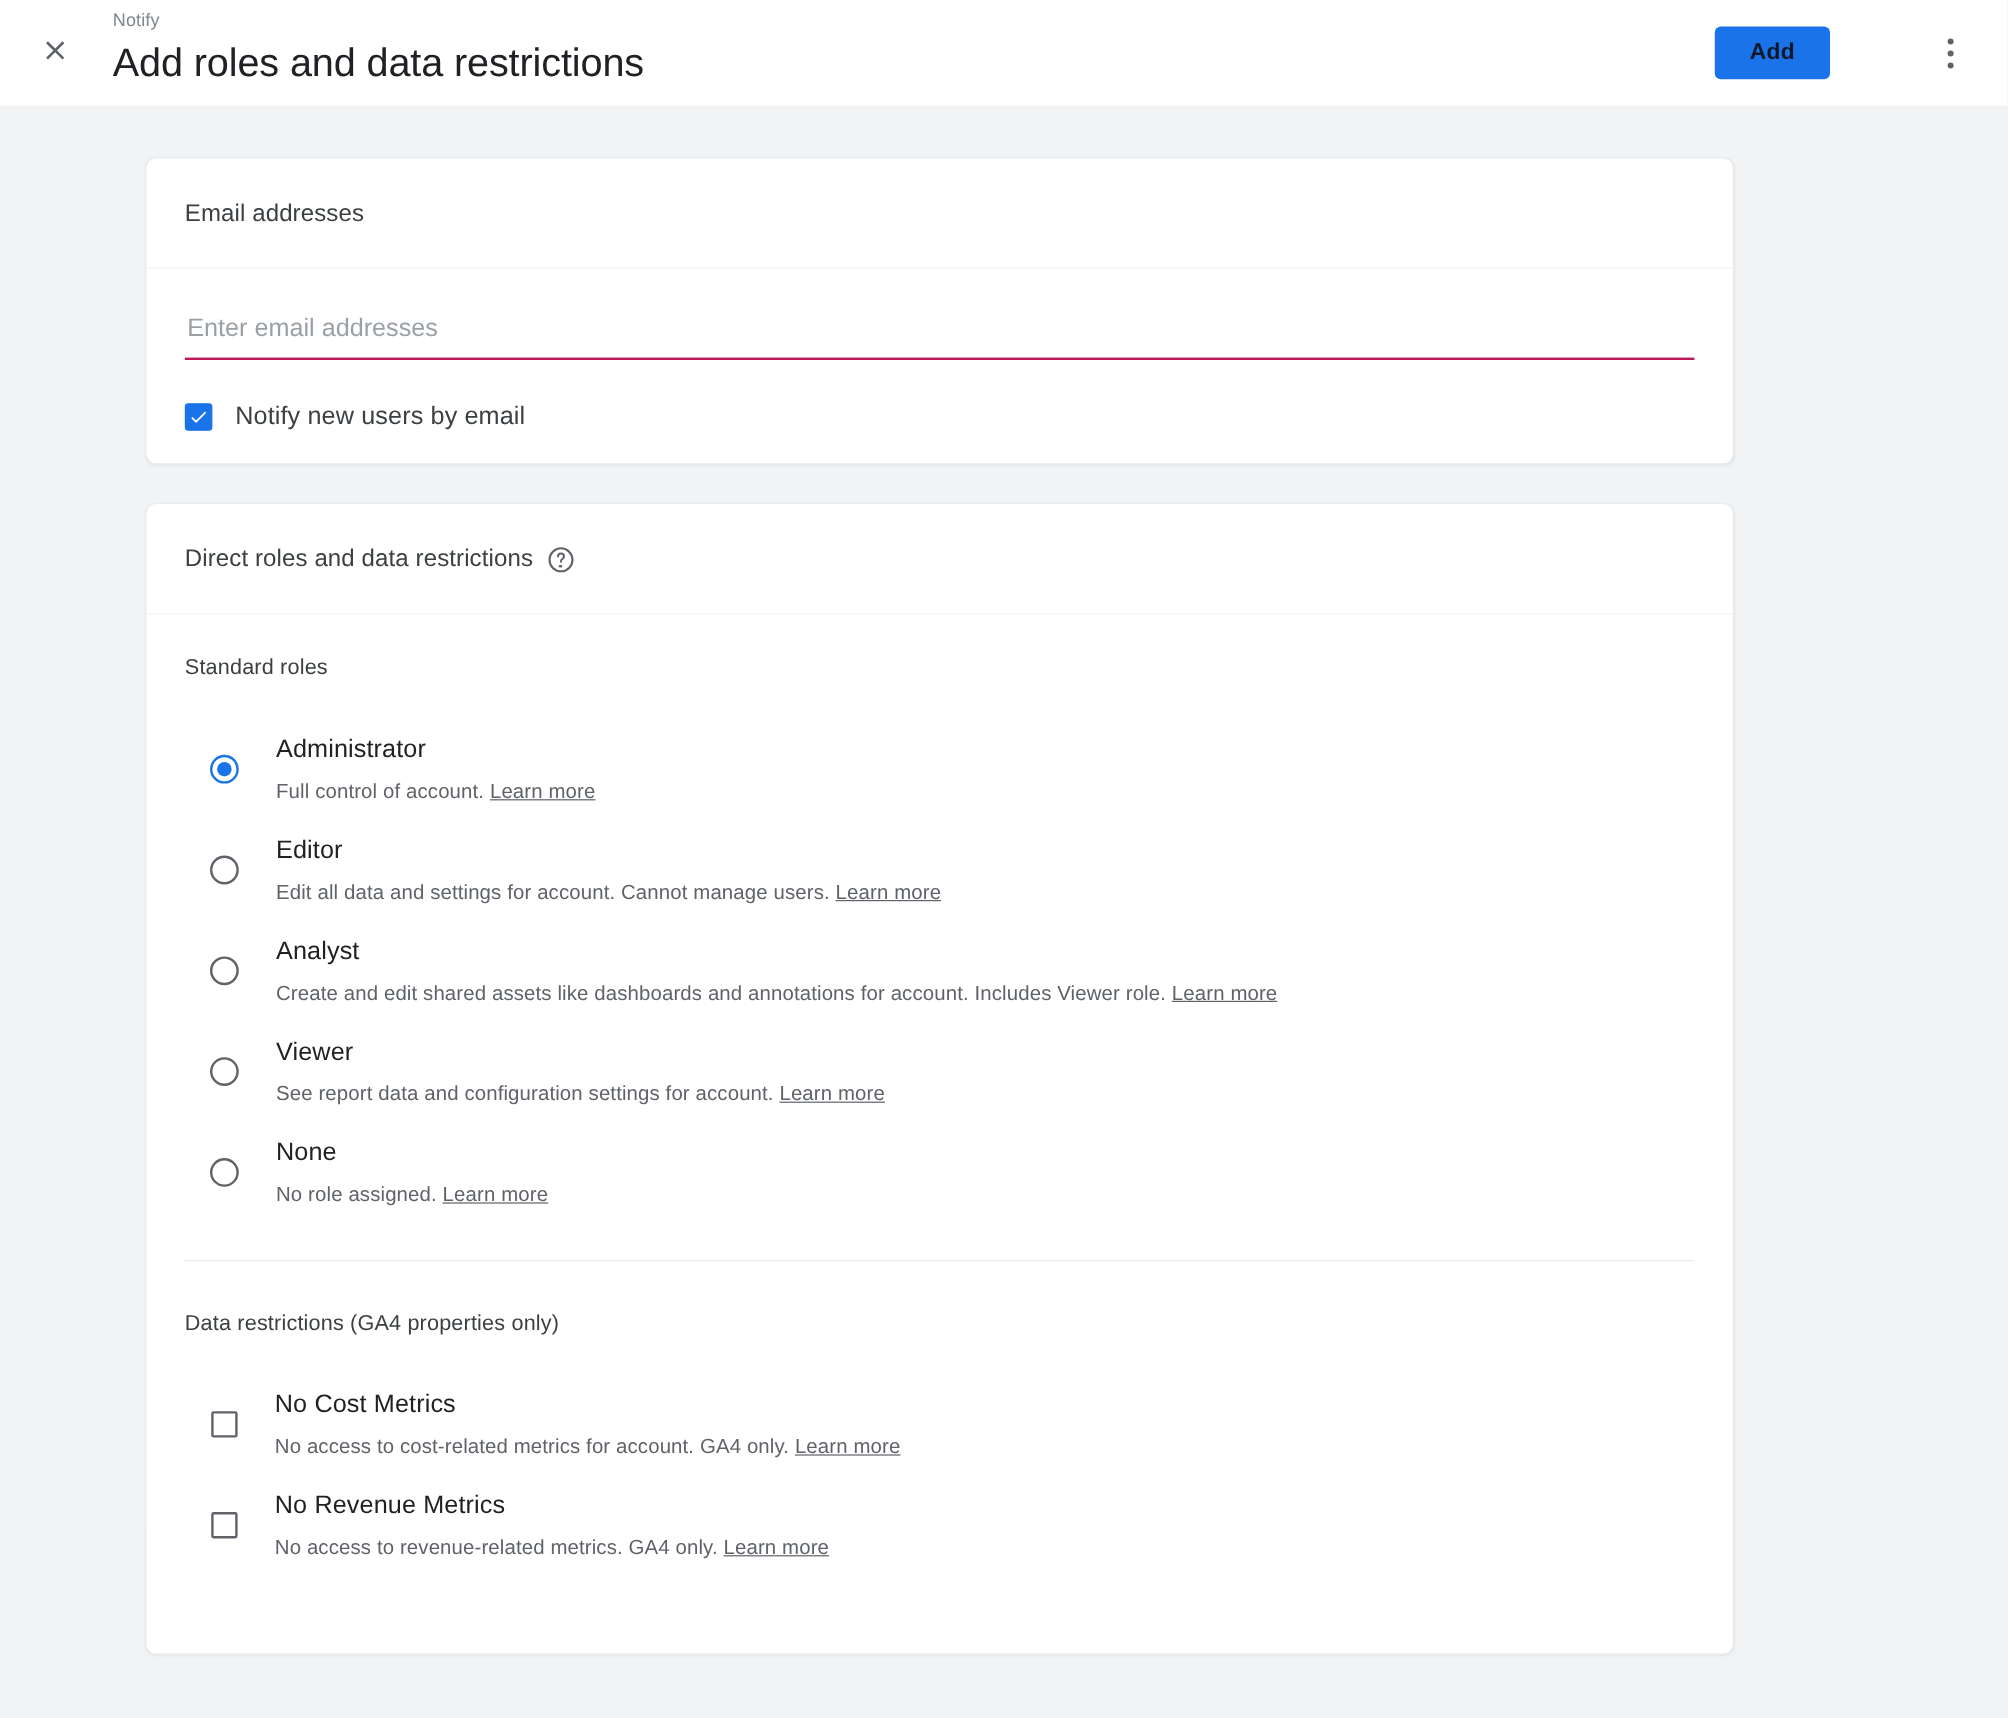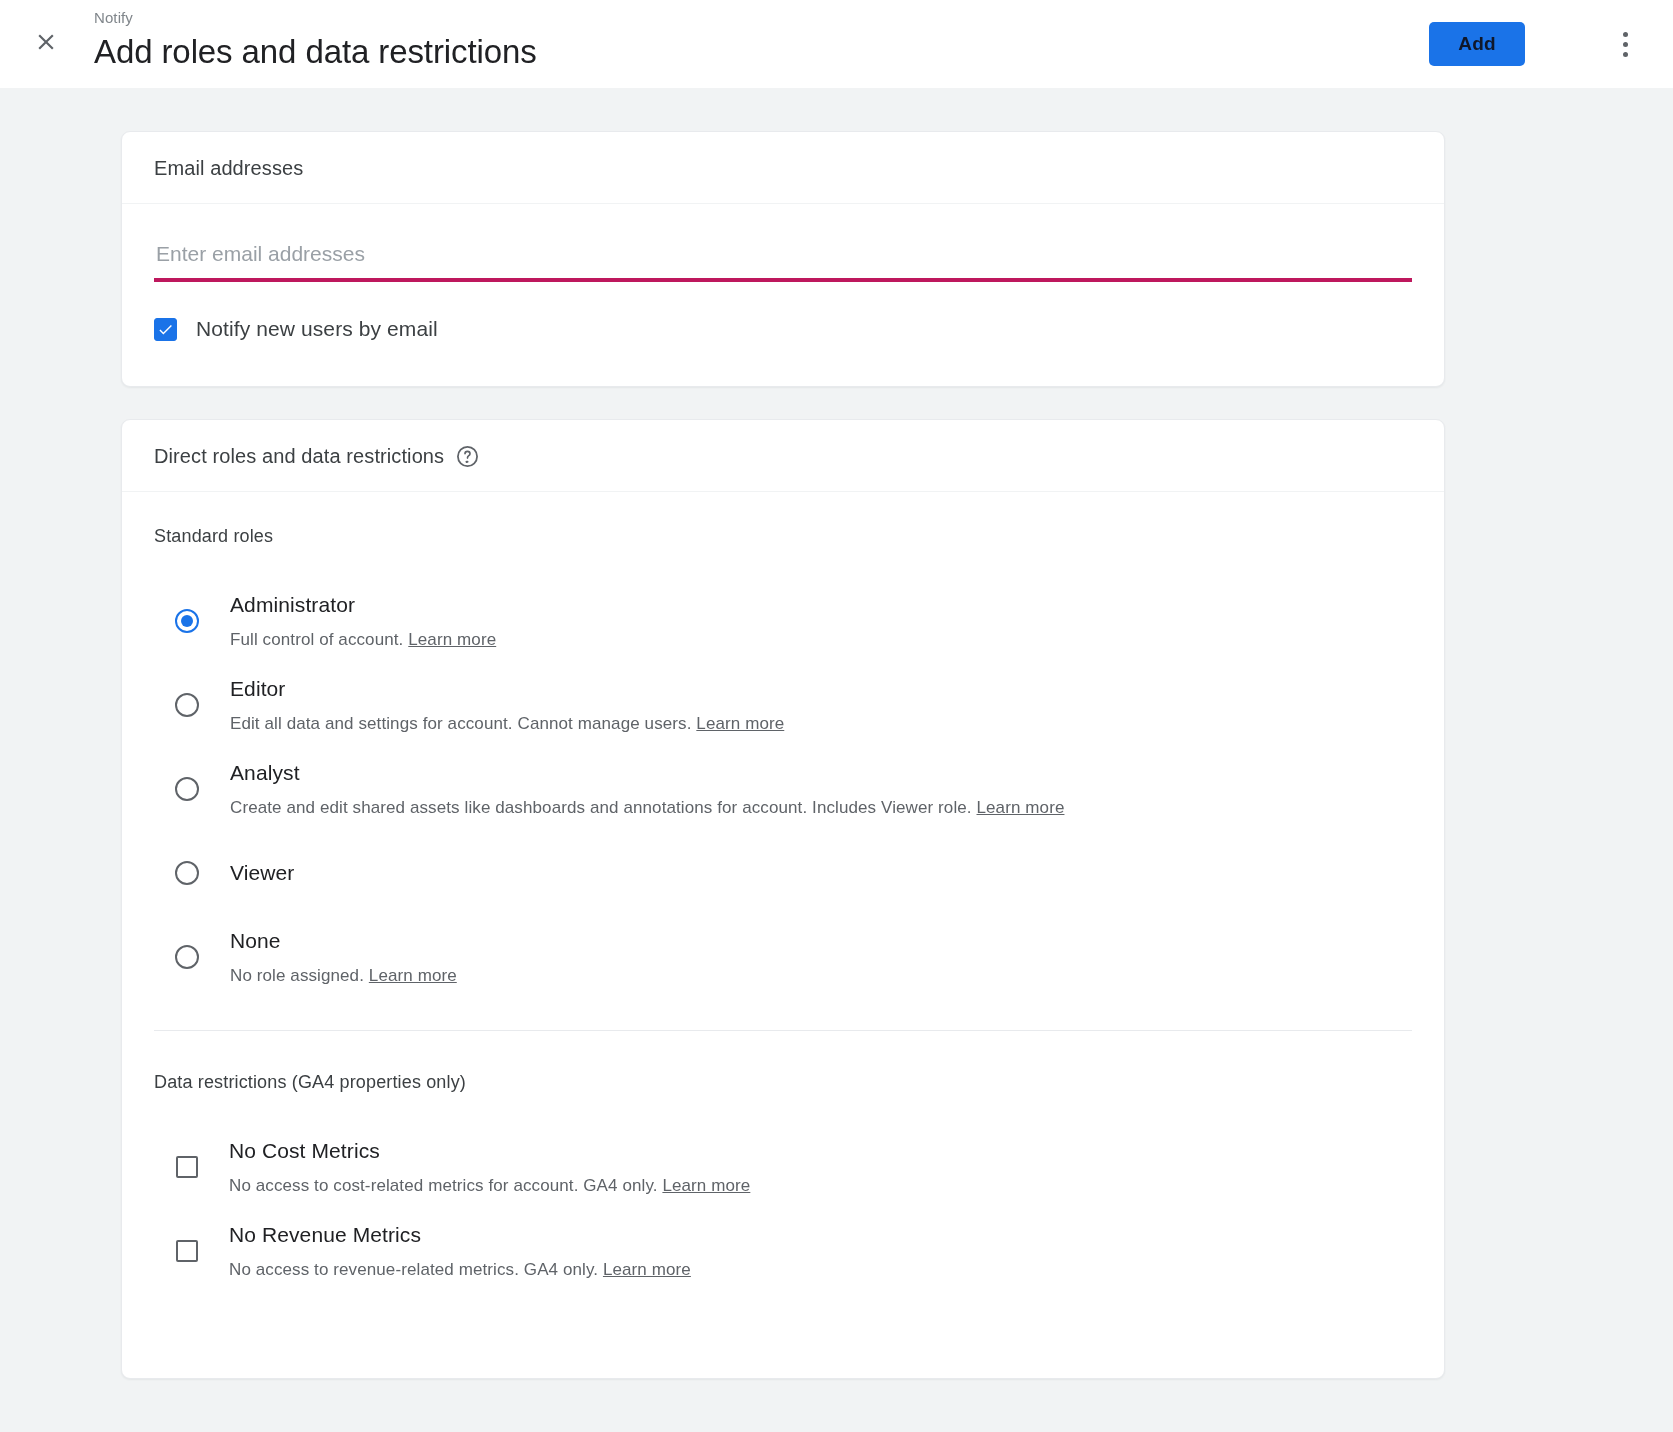--- a/index.html
+++ b/index.html
@@ -106,21 +106,21 @@
     width: 1324px;
     background: #ffffff;
     border: 1px solid #e8eaed;
     border-radius: 9px;
     box-shadow: 0 1px 2px rgba(60,64,67,0.07);
   }
   #card-email { top: 131px; height: 256px; }
   #card-roles { top: 419px; height: 960px; }
 
   .card-head {
-    height: 72px;
+    height: 92px;
     display: flex;
     align-items: center;
     padding: 2px 0 0 32px;
     border-bottom: 1px solid #f1f3f4;
   }
   .card-head-title {
     font-size: 20px;
     color: #3c4043;
     letter-spacing: 0.1px;
   }
@@ -133,21 +133,21 @@
 
   
   .email-body { padding: 38px 32px 0 32px; }
   .email-input-wrap {
     position: relative;
     width: 1258px;
   }
   .email-input {
     width: 100%;
     border: none;
-    border-bottom: 4px solid #be185d;
+    border-bottom: 2px solid #be185d;
     outline: none;
     background: transparent;
     font-family: "Liberation Sans", sans-serif;
     font-size: 21px;
     color: #202124;
     padding: 0 0 12px 2px;
   }
   .email-input::placeholder { color: #9aa0a6; }
 
   .checkrow {
@@ -341,20 +341,24 @@
             <span>Create and edit shared assets like dashboards and annotations for account. Includes Viewer role.</span>
             <span class="learn">Learn more</span>
           </div>
         </span>
       </div>
 
       <div class="option-row">
         <span class="radio off"></span>
         <span class="opt-text">
           <span class="opt-title">Viewer</span>
+          <div class="opt-desc">
+            <span>See report data and configuration settings for account.</span>
+            <span class="learn">Learn more</span>
+          </div>
         </span>
       </div>
 
       <div class="option-row">
         <span class="radio off"></span>
         <span class="opt-text">
           <span class="opt-title">None</span>
           <div class="opt-desc">
             <span>No role assigned.</span>
             <span class="learn">Learn more</span>

